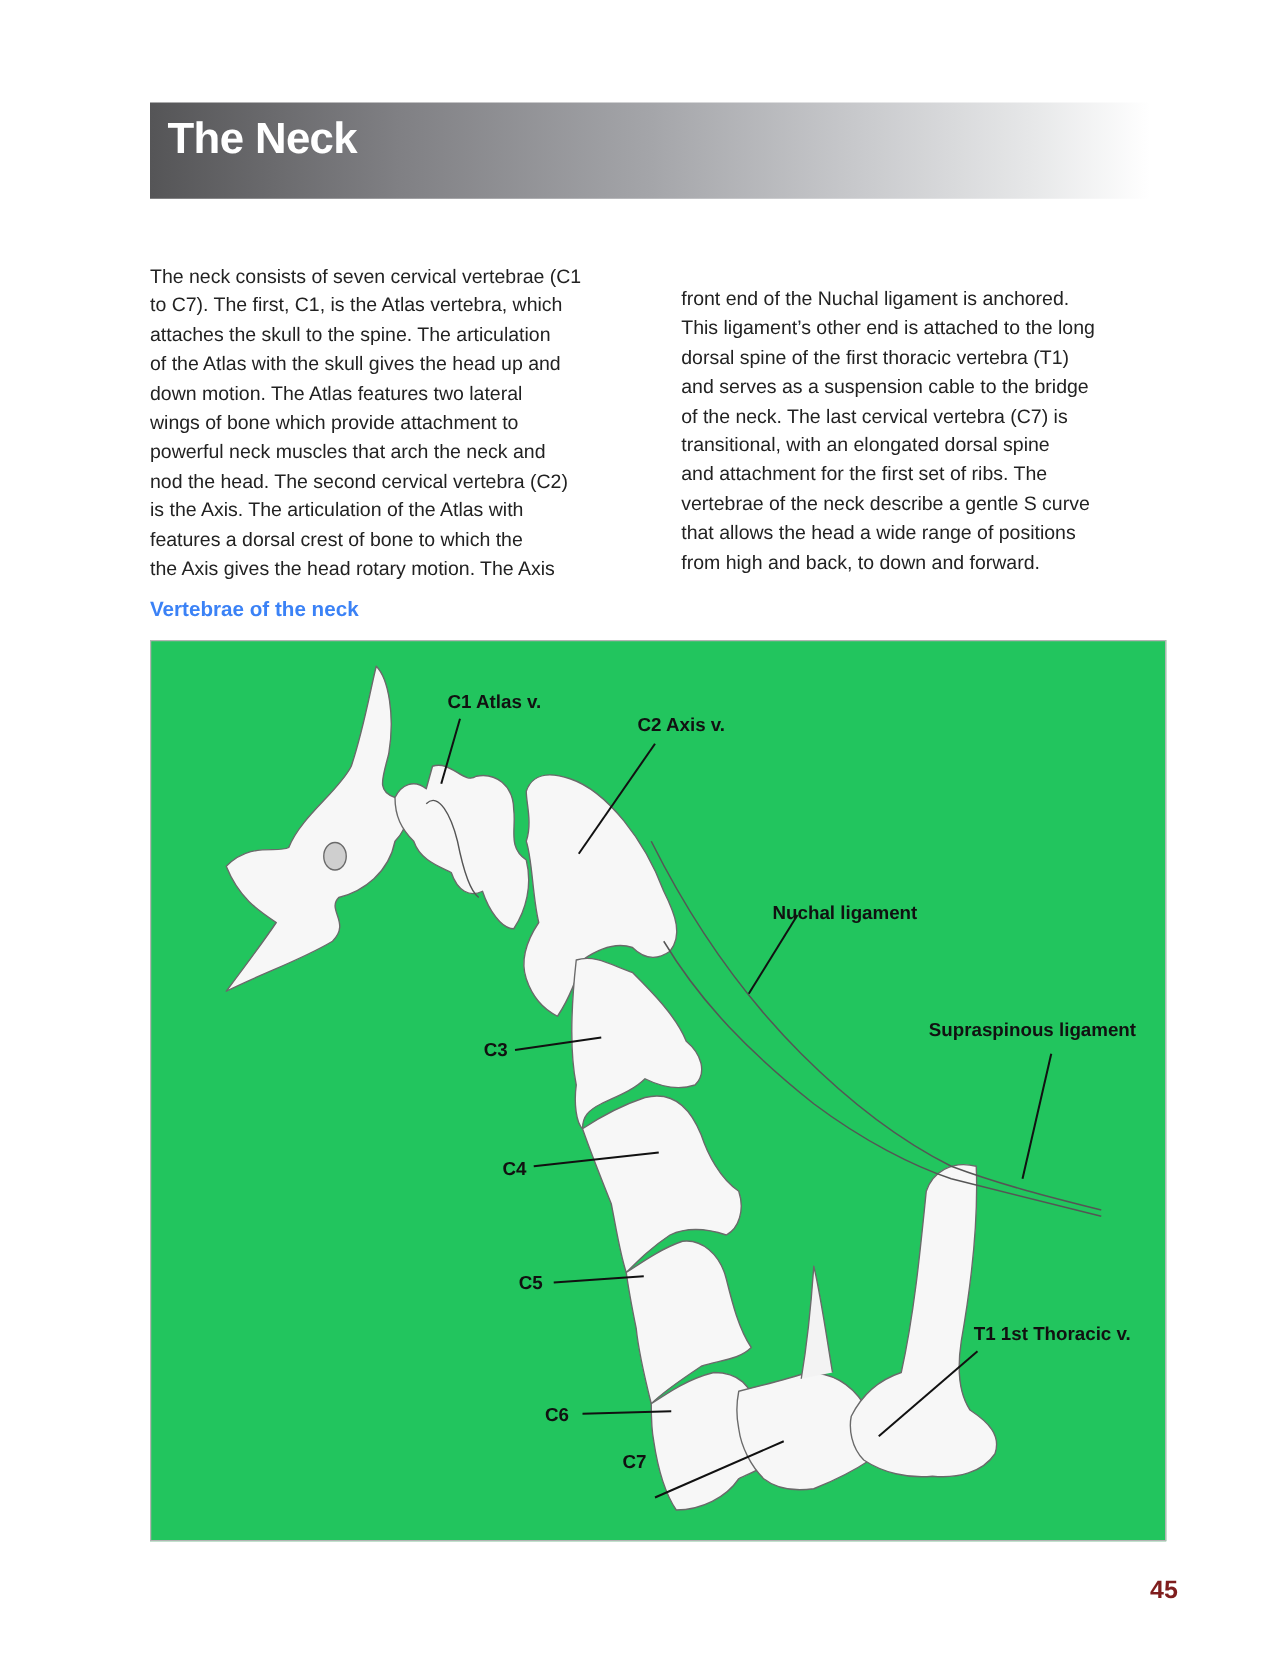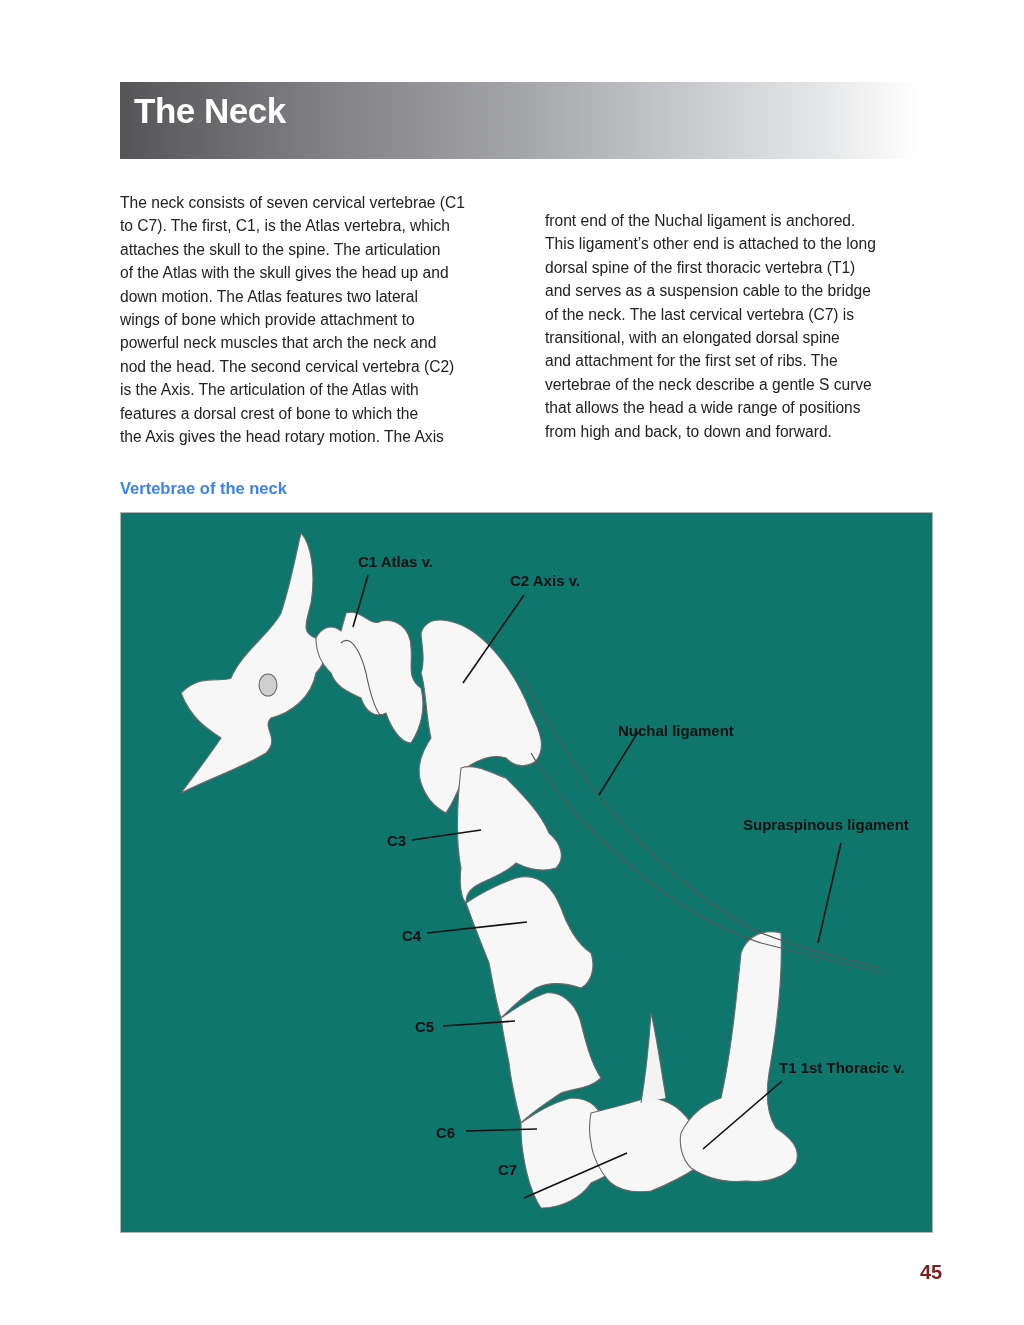--- a/index.html
+++ b/index.html
@@ -2,27 +2,27 @@
 <html><head>
 <meta charset="utf-8">
 <style>
   html, body { margin: 0; padding: 0; background: #ffffff; }
   body { width: 1024px; height: 1325px; position: relative; overflow: hidden;
          font-family: "Liberation Sans", "DejaVu Sans", sans-serif; color: #222; }
   .title-bar { position: absolute; left: 120px; top: 82px; width: 800px; height: 77px;
     background: linear-gradient(to right, #555557 0%, #808084 25%, #a4a5a9 50%, #cacbce 72%, #e6e7e8 88%, #ffffff 100%); }
   .title-text { position: absolute; left: 14px; top: 9px; font-size: 35px; font-weight: bold;
     color: #ffffff; letter-spacing: -0.5px; }
-  .col { position: absolute; font-size: 15.6px; line-height: 23.4px; color: #222; }
+  .col { position: absolute; font-size: 15.6px; line-height: 23.4px; color: #222; margin-top: 19px; }
   .col-left { left: 120px; top: 191px; width: 380px; }
   .col-right { left: 545px; top: 209px; width: 380px; }
   .line { display: block; white-space: nowrap; }
   .fig-caption { position: absolute; left: 120px; top: 479px; font-size: 16.5px; font-weight: bold; color: #3b82f6; }
   .figure { position: absolute; left: 120px; top: 512px; width: 813px; height: 721px;
-    border: 1.5px solid #b4b4b4; background: #0f766e; box-sizing: border-box; overflow: hidden; }
+    border: 1.5px solid #b4b4b4; background: #22c55e; box-sizing: border-box; overflow: hidden; }
   .figure svg { position: absolute; left: 0; top: 0; }
   .lbl { position: absolute; font-size: 15px; font-weight: bold; color: #111; white-space: nowrap; }
   .page-number { position: absolute; left: 920px; top: 1261px; font-size: 20px; font-weight: bold; color: #7f1d1d; }
 </style>
 </head>
 <body>
 
 <div class="title-bar">
   <div class="title-text">The Neck</div>
 </div>

